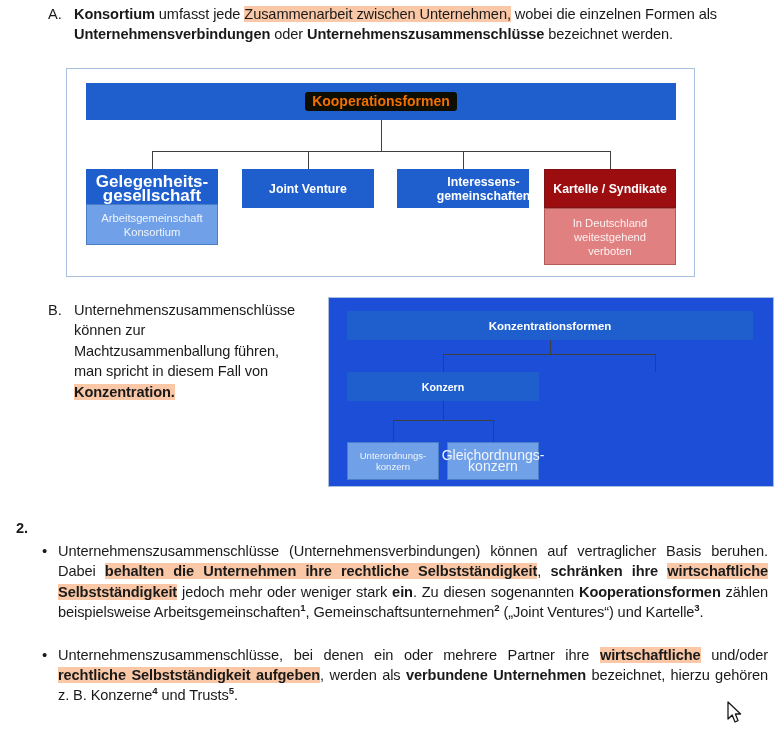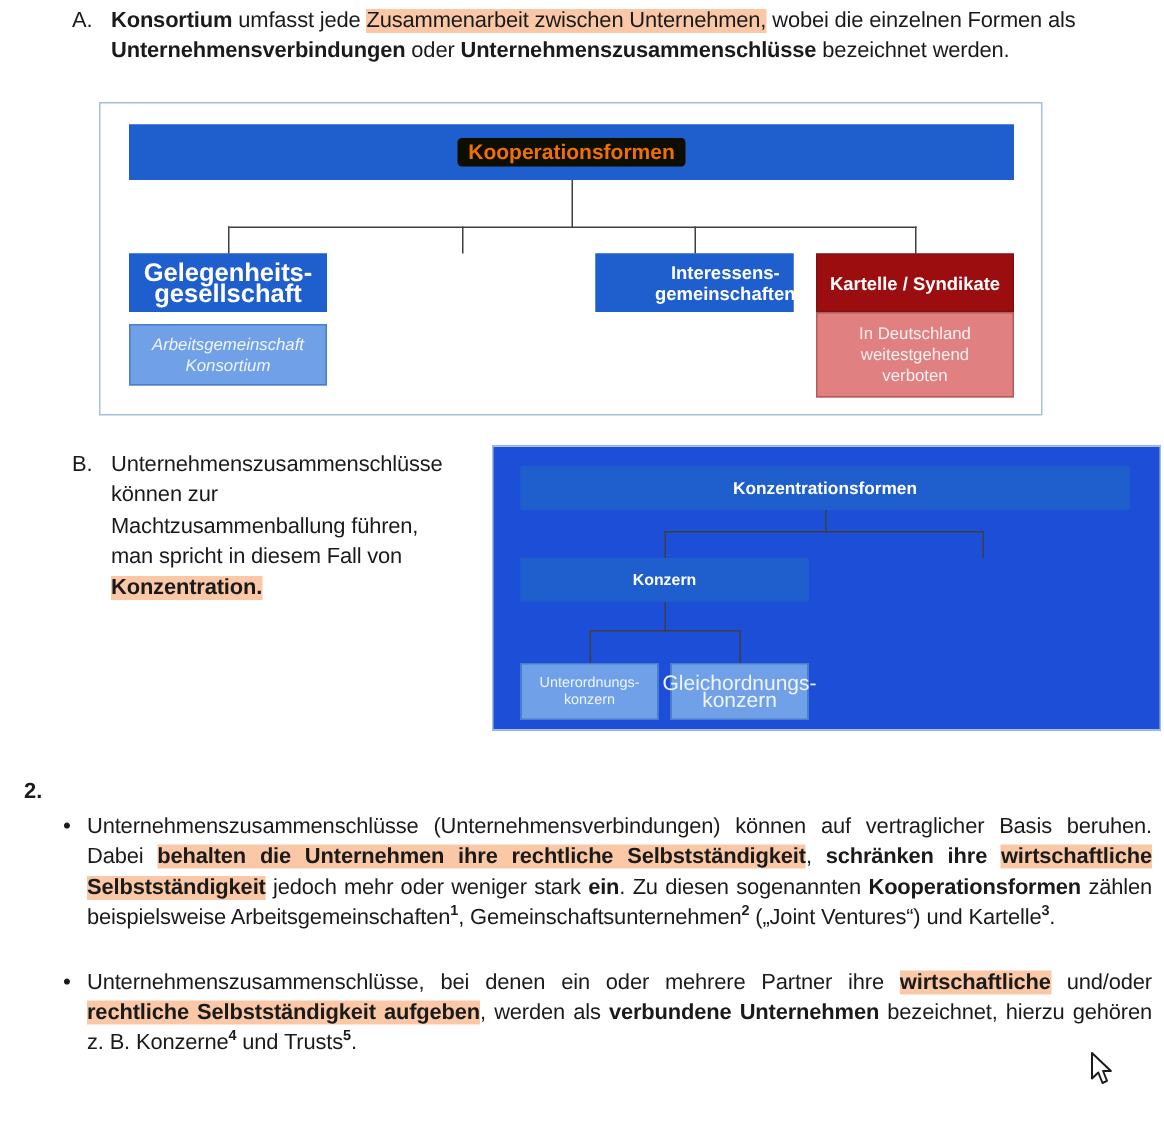--- a/index.html
+++ b/index.html
@@ -69,21 +69,21 @@
   .conn {
     position: absolute;
     background: #3f3f3f;
   }
   .conn.v { width: 1px; }
   .conn.h { height: 1px; }
 
   
   #d1-root      { left: 19px;  top: 14px;  width: 590px; height: 37px; font-size: 14px; }
   #d1-c1        { left: 19px;  top: 100px; width: 132px; height: 39px; font-size: 17px; line-height:14px; }
-  #d1-c1-sub    { left: 19px;  top: 147px; width: 132px; height: 41px; font-size: 11.2px; line-height:14px;font-style:italic; }
+  #d1-c1-sub    { left: 19px;  top: 135px; width: 132px; height: 41px; font-size: 11.2px; line-height:14px; }
   #d1-c2        { left: 175px; top: 100px; width: 132px; height: 39px; font-size: 12.3px; }
   #d1-c3        { left: 330px; top: 100px; width: 132px; height: 39px; font-size: 12.3px; line-height:14px;padding-left:41px; }
   #d1-c4        { left: 477px; top: 100px; width: 132px; height: 39px; font-size: 12.3px; }
   #d1-c4-sub    { left: 477px; top: 139px; width: 132px; height: 57px; font-size: 11.2px; line-height:14px; }
 
   
   #block-b {
     position: absolute;
     left: 48px; top: 300px; width: 250px;
   }
@@ -166,20 +166,23 @@
 
   <div id="d1-c1" class="dg-node blue">
     <span style="white-space:pre-line">Gelegenheits-
 gesellschaft</span>
   </div>
   <div id="d1-c1-sub" class="dg-node lblue">
     <span style="white-space:pre-line">Arbeitsgemeinschaft
 Konsortium</span>
   </div>
 
+  <div id="d1-c2" class="dg-node blue">
+    <span style="white-space:pre-line">Joint Venture</span>
+  </div>
 
   <div id="d1-c3" class="dg-node blue">
     <span style="white-space:pre-line">Interessens-
 gemeinschaften</span>
   </div>
 
   <div id="d1-c4" class="dg-node red">
     <span style="white-space:pre-line">Kartelle / Syndikate</span>
   </div>
   <div id="d1-c4-sub" class="dg-node lred">

